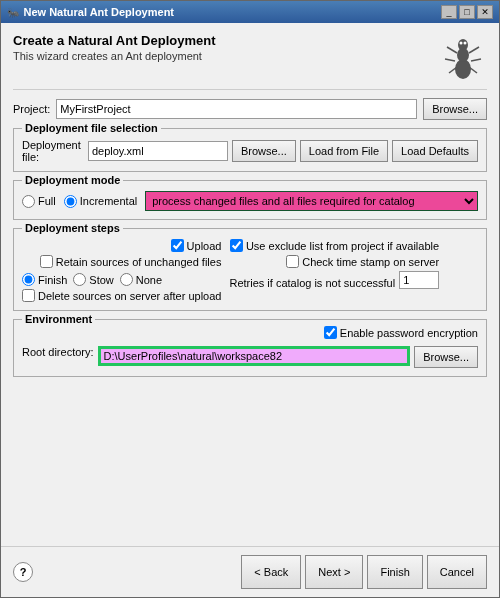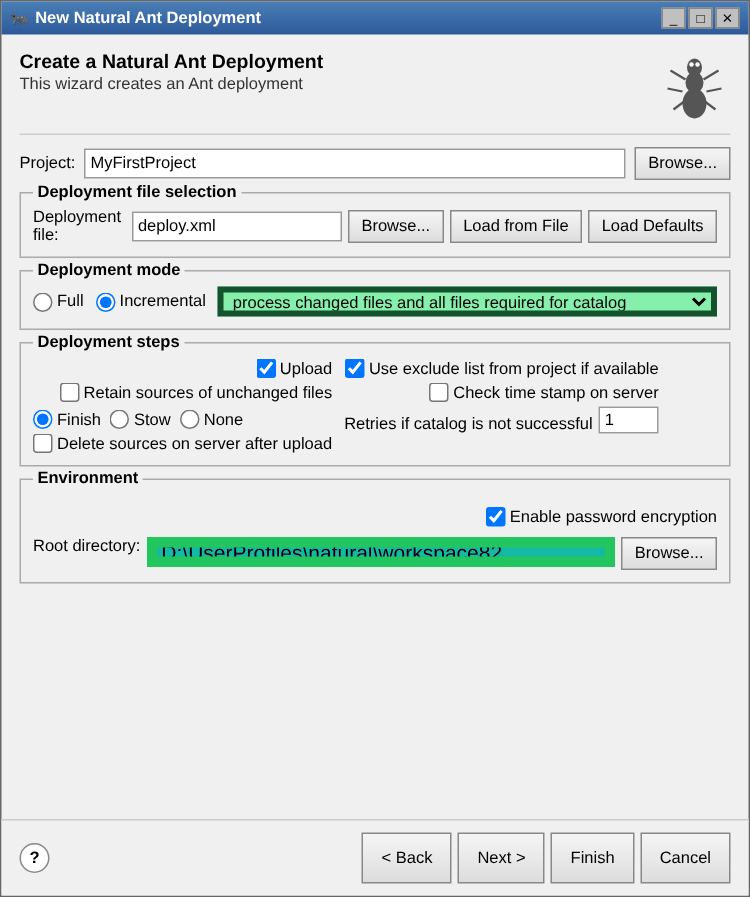--- a/index.html
+++ b/index.html
@@ -147,22 +147,22 @@
     }
     .radio-label {
       display: flex;
       align-items: center;
       gap: 3px;
       font-size: 11px;
     }
     .mode-dropdown {
       flex: 1;
       height: 20px;
-      border: 4px solid #14532d;
-      background: #86efac;
+      border: 1px solid #14532d;
+      background: #ec4899;
       font-size: 11px;
       padding: 0 2px;
     }
     .checkbox-label {
       display: flex;
       align-items: center;
       gap: 3px;
       font-size: 11px;
       justify-content: flex-end;
     }
@@ -183,34 +183,34 @@
       height: 18px;
       border: 1px solid #999;
       background: white;
       padding: 1px 3px;
       font-size: 11px;
     }
     .env-section {
       display: flex;
       flex-direction: column;
       gap: 3px;
-      margin-top: 12px;
+      margin-top: 0;
     }
     .root-dir-row {
       display: flex;
       gap: 4px;
       margin-top: 4px;
     }
     .root-dir-input {
       flex: 1;
       height: 20px;
-      border: 7px solid #22c55e;
-      background: #14b8a6;
+      border: 3px solid #22c55e;
+      background: #f0abfc;
       padding: 1px 3px;
-      font-size: 14px;
+      font-size: 11px;
     }
     .bottom-bar {
       display: flex;
       align-items: center;
       justify-content: space-between;
       padding: 8px 12px;
       border-top: 1px solid #ccc;
       flex-shrink: 0;
       background: #f0f0f0;
     }

